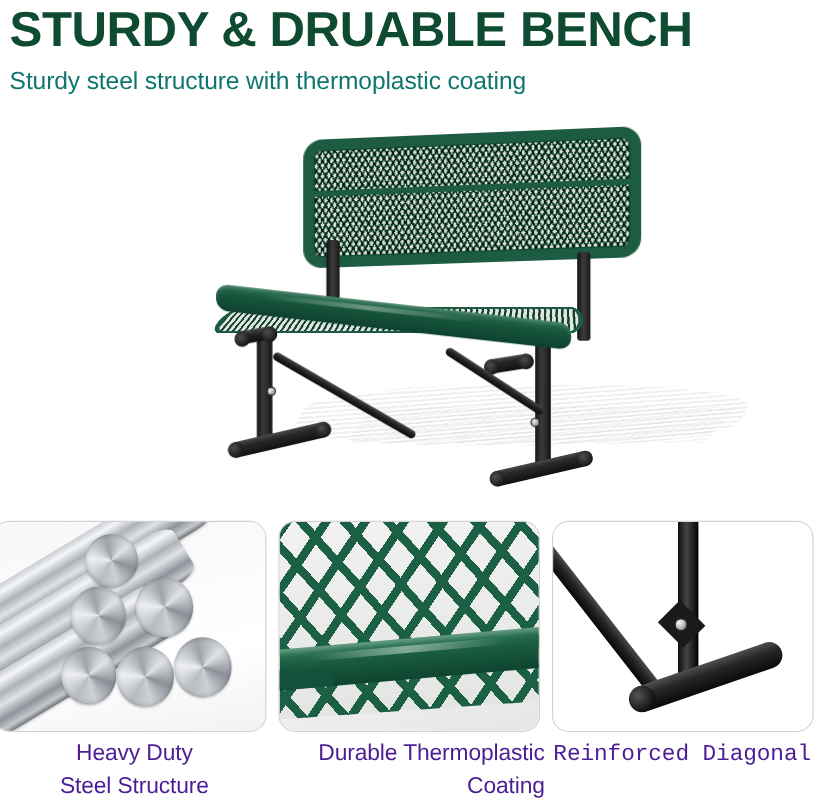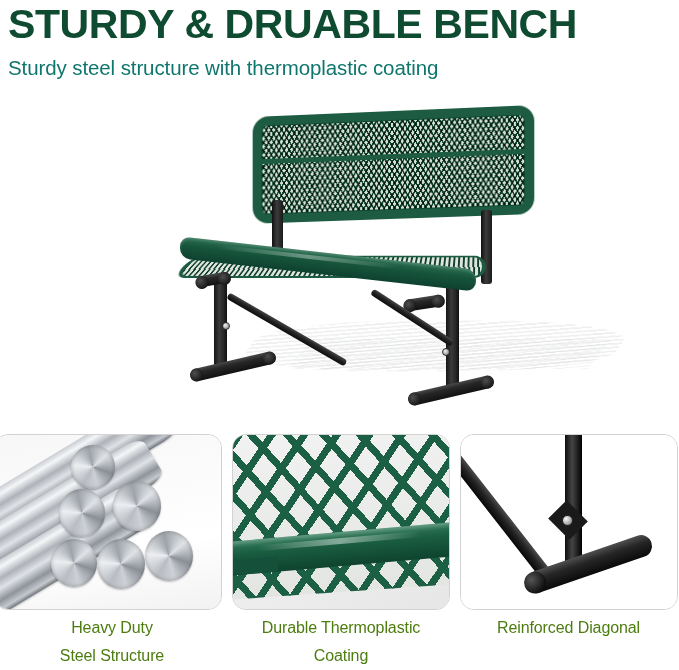--- a/index.html
+++ b/index.html
@@ -375,28 +375,28 @@
   #captions {
     position: absolute;
     left: 0; top: 614px;
     width: 679px;
     height: 56px;
   }
   .caption {
     position: absolute;
     top: 0;
     text-align: center;
-    font-size: 16px;
+    font-size: 19px;
     line-height: 28px;
-    color: #4d7c0f;
+    color: #4c1d95;
     letter-spacing: -0.1px;
   }
   #caption-1 { left: 4px;   width: 216px; }
-  #caption-2 { left: 228px; width: 226px; }
-  #caption-3 { left: 458px; width: 221px; }
+  #caption-2 { left: 228px; width: 226px; text-align: right; }
+  #caption-3 { left: 458px; width: 221px; font-family: Liberation Mono, monospace; }
 </style>
 </head>
 <body>
 
 <div id="page">
 
   <div id="header">
     <div id="page-title">STURDY &amp; DRUABLE BENCH</div>
     <div id="page-subtitle">Sturdy steel structure with thermoplastic coating</div>
   </div>

